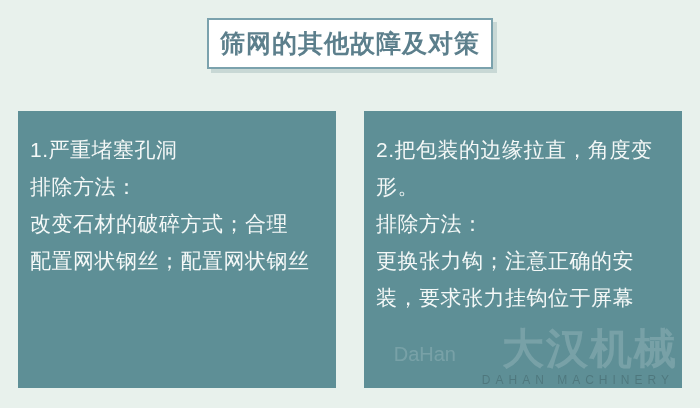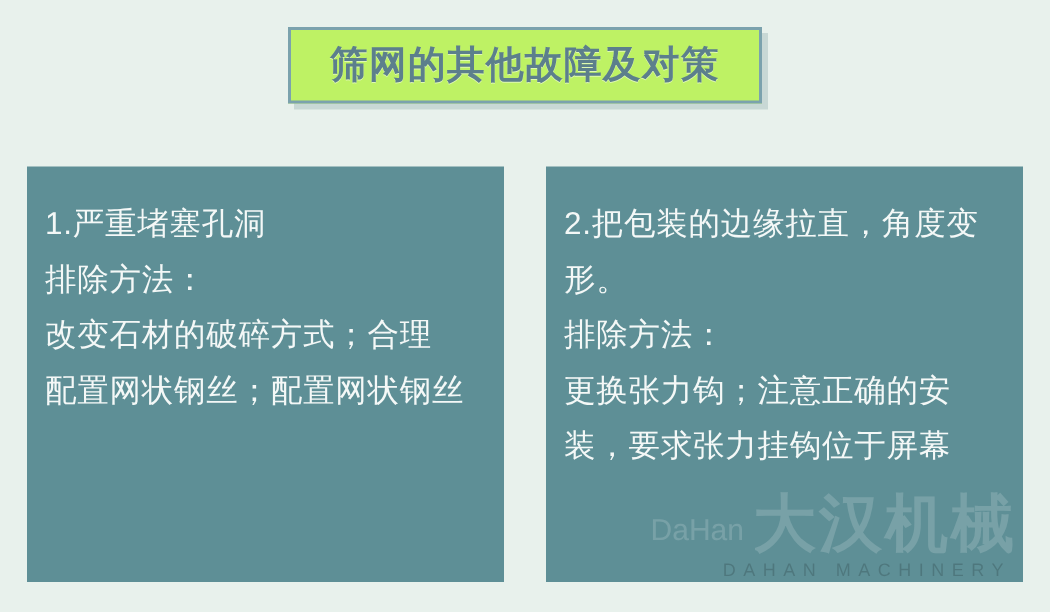--- a/index.html
+++ b/index.html
@@ -19,23 +19,23 @@
   .title-wrap {
     position: absolute;
     left: 0;
     top: 18px;
     width: 700px;
     display: flex;
     justify-content: center;
   }
   .title-box {
     box-sizing: border-box;
-    width: 316px;
+    width: 286px;
     height: 51px;
-    background: #bef264;
+    background: #ffffff;
     border: 2px solid #7ba2ad;
     box-shadow: 4px 4px 0 rgba(120, 150, 155, 0.28);
     display: flex;
     align-items: center;
     justify-content: center;
   }
   .title-text {
     font-size: 25px;
     font-weight: bold;
     color: #5c7f8c;
@@ -97,20 +97,21 @@
     color: #ffffff;
     line-height: 1;
     padding-bottom: 6px;
   }
   .wm-cn {
     font-size: 42px;
     color: #ffffff;
     font-weight: bold;
     line-height: 1;
     letter-spacing: 2px;
+    margin-left: 40px;
   }
   .wm-en {
     font-size: 12px;
     color: #000000;
     letter-spacing: 5px;
     line-height: 1;
     margin-top: 4px;
     margin-right: 4px;
   }
 </style>

